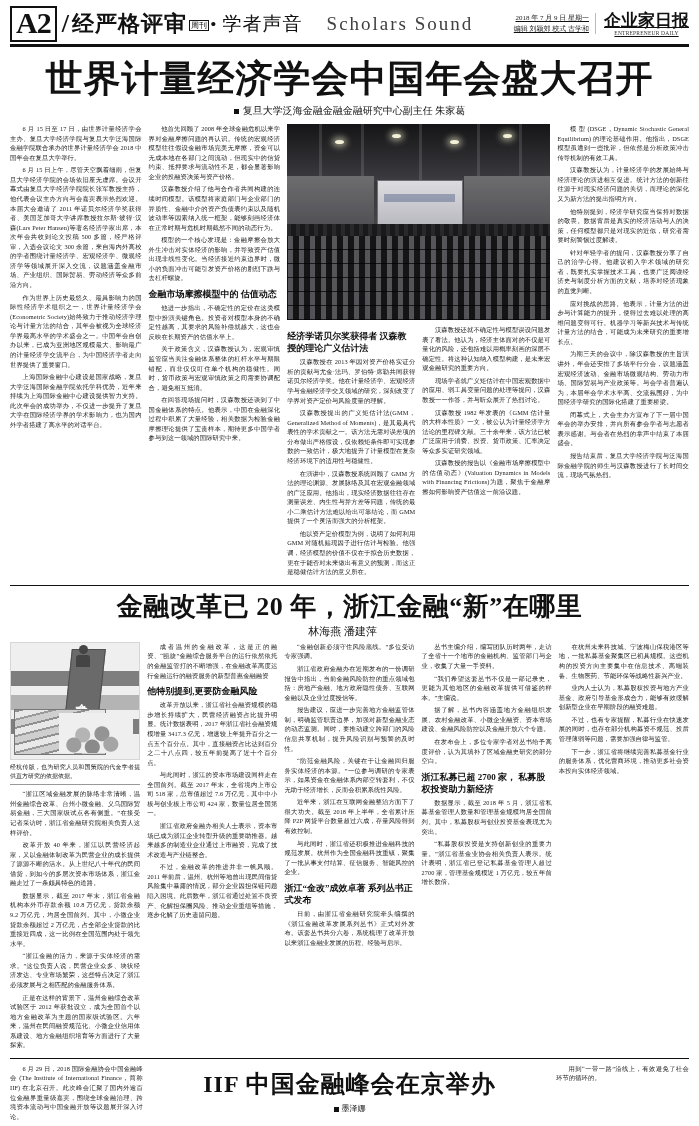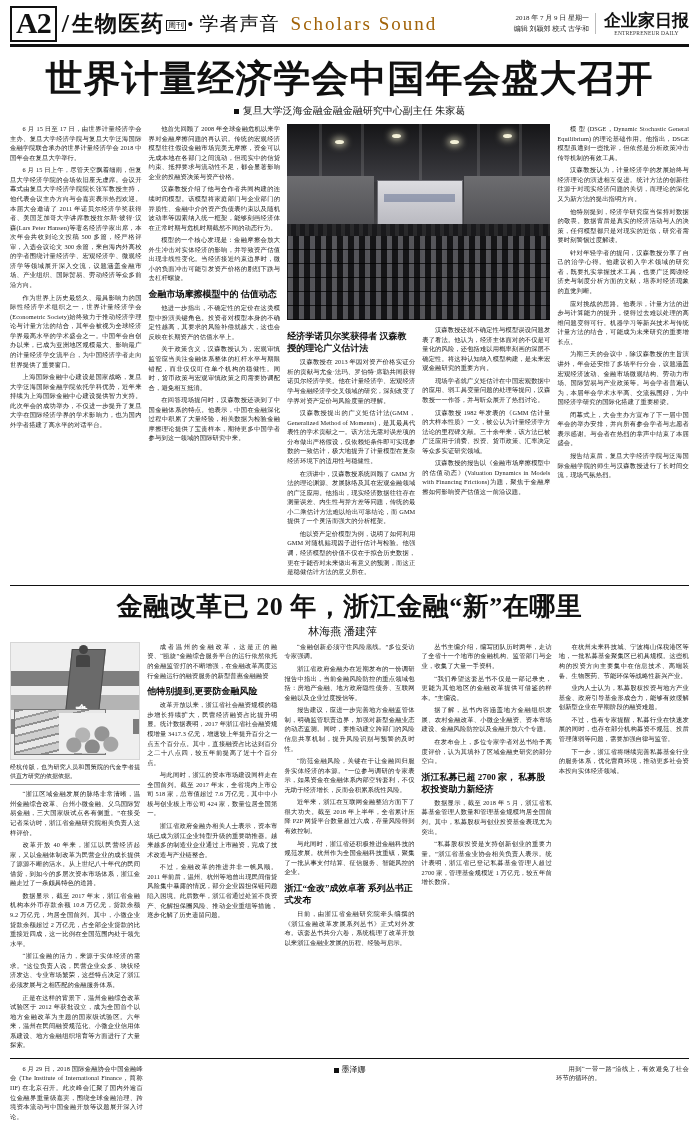--- a/index.html
+++ b/index.html
@@ -70,31 +70,32 @@
   }
   .mast-col {
     font-size: 19px;
     font-weight: normal;
     letter-spacing: 1px;
     align-self: center;
     margin-left: 2px;
   }
   .mast-en {
     font-size: 19px;
-    color: #a16207;
+    color: #404040;
     letter-spacing: 2px;
     align-self: center;
-    margin-left: 11px;
+    margin-left: 24px;
     font-family: "Liberation Serif", serif;
   }
   .mast-right {
     margin-left: auto;
     display: flex;
     align-items: center;
     gap: 8px;
+    text-decoration: underline;
   }
   .mast-meta {
     font-size: 7px;
     line-height: 1.5;
     text-align: right;
     color: #222;
     padding-right: 6px;
     border-right: 1px solid #bbb;
   }
   .mast-logo {
@@ -339,21 +340,21 @@
 </head>
 <body>
 
 <div class="page">
 
   <div class="masthead">
     <div class="mast-left">
       <div class="pagenum">A2</div>
       <div class="mast-sep">/</div>
       <div class="mast-cn">
-        <span>生物医药</span><span class="mast-cn-sub">周刊</span>
+        <span>经严格评审</span><span class="mast-cn-sub">周刊</span>
       </div>
       <div class="mast-sep">·</div>
       <div class="mast-col">学者声音</div>
       <div class="mast-en">Scholars  Sound</div>
     </div>
     <div class="mast-right">
       <div class="mast-meta">
         <div>2018 年 7 月 9 日   星期一</div>
         <div>编辑 刘颖郊   校式 古学和</div>
       </div>
@@ -514,20 +515,21 @@
   </div>
 
   <div class="rule-thin"></div>
 
   <div class="section-iif">
     <div class="cols">
       <div class="col">
         <p class="body">6 月 29 日，2018 国际金融协会中国金融峰会 (The Institute of International Finance，简称 IIF) 在北京召开。此次峰会汇聚了国内外逾百位金融界重量级嘉宾，围绕全球金融治理、跨境资本流动与中国金融开放等议题展开深入讨论。</p>
       </div>
       <div class="col" style="flex:3 1 0;">
+        <h2 class="headline-3">IIF 中国金融峰会在京举办</h2>
         <div class="byline-3">
           <span class="squarebullet"></span><span>墨泽娜</span>
         </div>
       </div>
       <div class="col">
         <p class="body">用到“一带一路”沿线上，有效避免了社会环节的循环的。</p>
       </div>
     </div>
 
     <div class="cols" style="margin-top:3px;">

